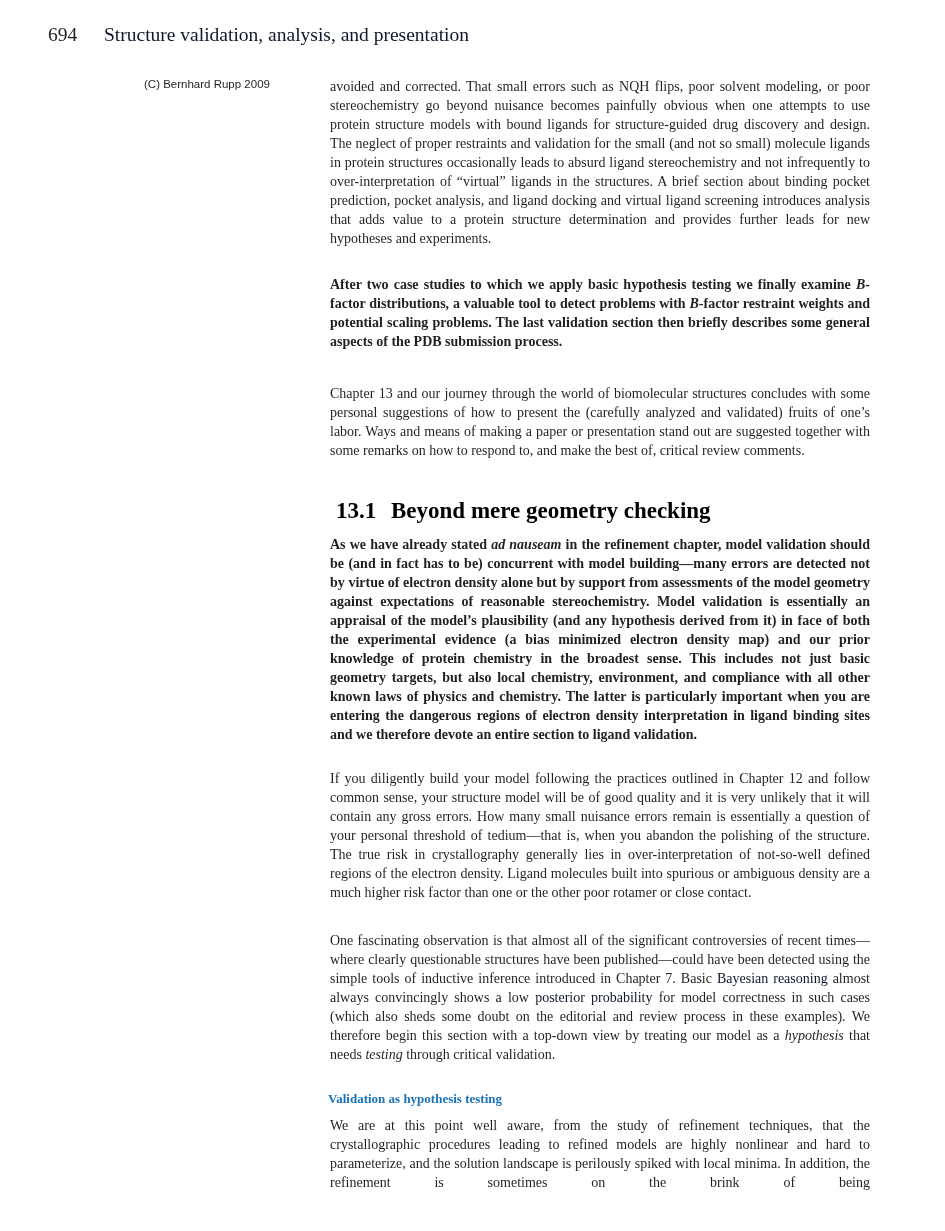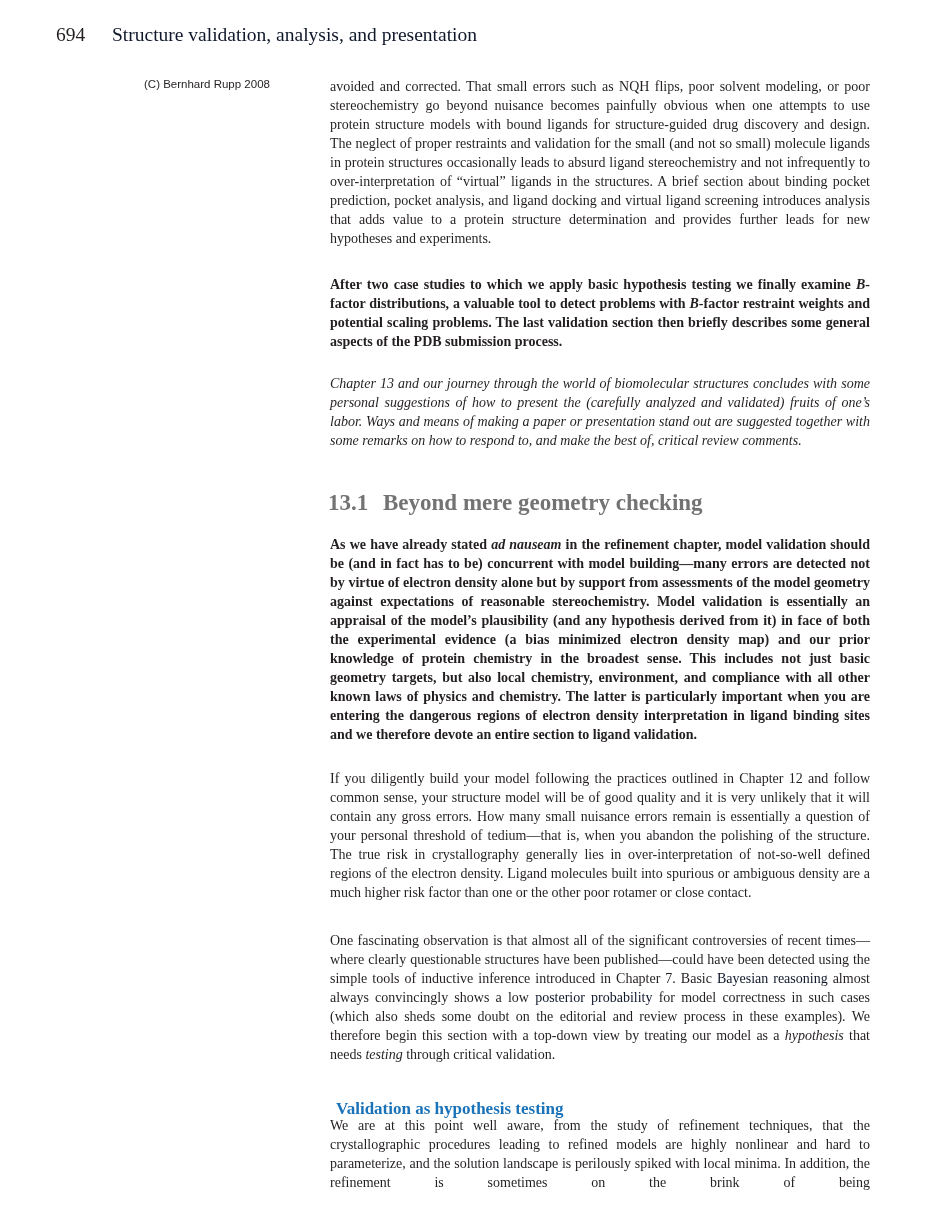--- a/index.html
+++ b/index.html
@@ -1,47 +1,47 @@
 <!DOCTYPE html>
 <html><head>
 <meta charset="utf-8">
 <style>
   html, body { margin: 0; padding: 0; background: #ffffff; }
   body { width: 945px; height: 1231px; position: relative; overflow: hidden;
          font-family: "Liberation Serif", "DejaVu Serif", serif; color: #231f20; }
   .running-head { position: absolute; top: 24px; left: 48px; font-size: 19.5px; white-space: nowrap; }
-  .page-number { color: #231f20; display: inline-block; width: 56px; margin-left: 8px; }
+  .page-number { color: #231f20; display: inline-block; width: 56px; }
   .chapter-title { color: #0f172a; }
   .copyright { position: absolute; top: 78px; left: 144px;
                font-family: "Liberation Sans", "DejaVu Sans", sans-serif; font-size: 11.5px; color: #231f20; }
   .column { position: absolute; left: 324px; width: 552px; }
   .para { font-size: 14px; line-height: 19px; text-align: justify; margin: 6px; hyphens: manual; }
-  .sec-head { font-size: 23px; color: #737373; margin: 4px; white-space: nowrap; }
+  .sec-head { font-size: 23px; color: #000000; margin: 12px; white-space: nowrap; }
   .sec-num { display: inline-block; width: 55px; }
-  .subsec-head { font-size: 17px; color: #1a72b8; margin: 12px; }
+  .subsec-head { font-size: 13px; color: #1a72b8; margin: 4px; }
   .link-term { color: #0f172a; }
 </style>
 </head>
 <body>
 
 <div class="running-head">
   <span class="page-number">694</span><span class="chapter-title">Structure validation, analysis, and presentation</span>
 </div>
 
-<div class="copyright">(C) Bernhard Rupp 2008</div>
+<div class="copyright">(C) Bernhard Rupp 2009</div>
 
 <div class="column" style="top:71px;">
   <p class="para">avoided and corrected. That small errors such as NQH flips, poor solvent mod­eling, or poor stereochemistry go beyond nuisance becomes painfully obvious when one attempts to use protein structure models with bound ligands for structure-guided drug discovery and design. The neglect of proper restraints and validation for the small (and not so small) molecule ligands in protein structures occasionally leads to absurd ligand stereochemistry and not infrequently to over-interpretation of “virtual” ligands in the structures. A brief section about binding pocket prediction, pocket analysis, and ligand docking and virtual ligand screen­ing introduces analysis that adds value to a protein structure determination and provides further leads for new hypotheses and experiments.</p>
 </div>
 
 <div class="column" style="top:269px;font-weight:bold;">
   <p class="para"><span>After two case studies to which we apply basic hypothesis testing we finally examine </span><i>B</i><span>-factor distributions, a valuable tool to detect problems with </span><i>B</i><span>-factor restraint weights and potential scaling problems. The last validation section then briefly describes some general aspects of the PDB submission process.</span></p>
 </div>
 
-<div class="column" style="top:368px;font-style:italic;">
+<div class="column" style="top:378px;">
   <p class="para">Chapter 13 and our journey through the world of biomolecular structures concludes with some personal suggestions of how to present the (carefully analyzed and validated) fruits of one’s labor. Ways and means of making a paper or presentation stand out are suggested together with some remarks on how to respond to, and make the best of, critical review comments.</p>
 </div>
 
 <div class="column" style="top:486px;">
   <h2 class="sec-head"><span class="sec-num">13.1</span><span>Beyond mere geometry checking</span></h2>
 </div>
 
 <div class="column" style="top:529px;font-weight:bold;">
   <p class="para"><span>As we have already stated </span><i>ad nauseam</i><span> in the refinement chapter, model valida­tion should be (and in fact has to be) concurrent with model building—many errors are detected not by virtue of electron density alone but by support from assessments of the model geometry against expectations of reasonable stereo­chemistry. Model validation is essentially an appraisal of the model’s plausibility (and any hypothesis derived from it) in face of both the experimental evidence (a bias minimized electron density map) and our prior knowledge of protein chemistry in the broadest sense. This includes not just basic geometry targets, but also local chemistry, environment, and compliance with all other known laws of physics and chemistry. The latter is particularly important when you are entering the dangerous regions of electron density interpretation in ligand binding sites and we therefore devote an entire section to ligand validation.</span></p>
 </div>

